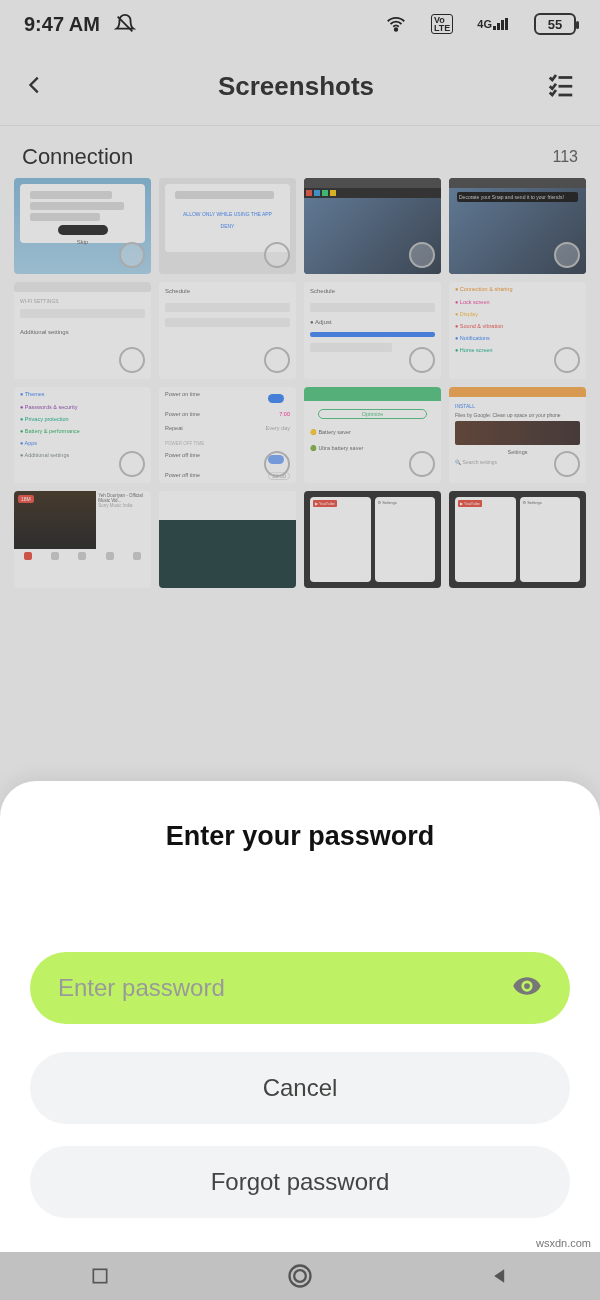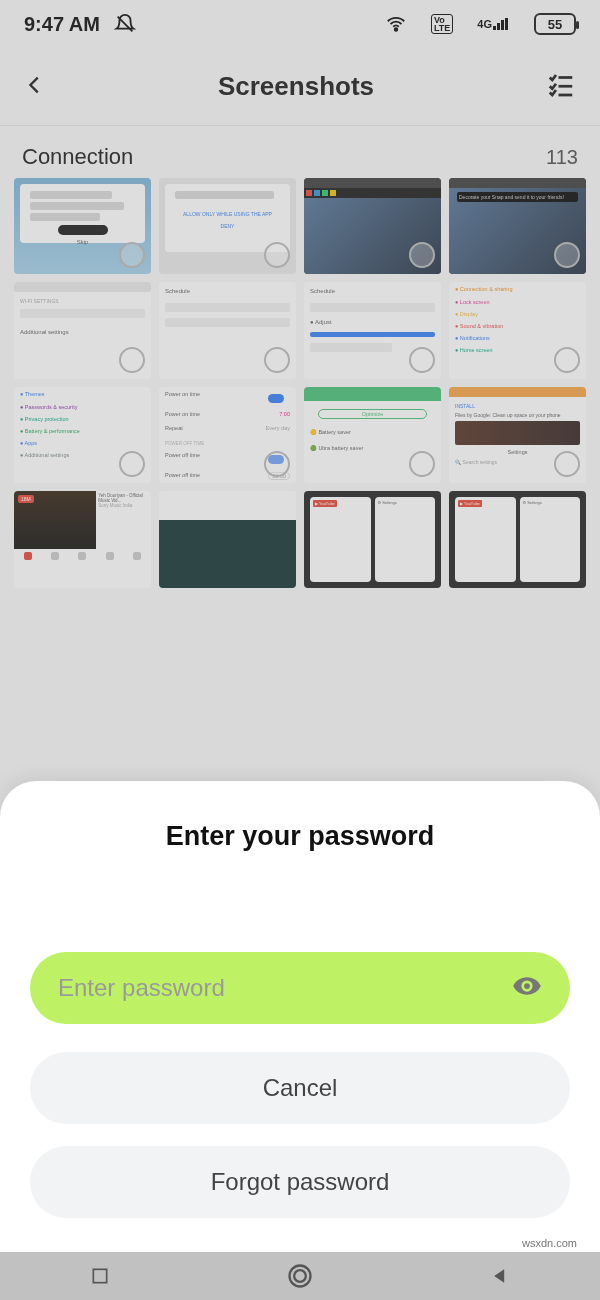--- a/index.html
+++ b/index.html
@@ -56,21 +56,21 @@
     border-bottom: 1px solid #e5e5e5;
     background: #f7f7f7;
   }
   .app-title { font-size: 26px; font-weight:700; color:#222; }
   
   .section-row {
     display:flex; justify-content:space-between; align-items:center;
     padding: 18px 22px 8px;
     font-size: 22px; font-weight:500; color:#222;
   }
-  .section-count { font-size:20px; color:#555; font-weight:400;}
+  .section-count { font-size:16px; color:#555; font-weight:400;}
   
   .grid {
     display:grid;
     grid-template-columns: repeat(4, 1fr);
     gap: 8px;
     padding: 0 14px;
   }
   .thumb {
     aspect-ratio: 135/95;
     background: #ededed;
@@ -139,21 +139,21 @@
   .sheet-btn:last-child { margin-bottom:0; }
 
   
   .navbar {
     position:absolute; left:0; right:0; bottom:0;
     height:48px; background:#c1c1c1;
     display:flex; align-items:center; justify-content:space-around;
   }
   .nav-btn { width:60px; display:flex; justify-content:center;}
   .watermark {
-    position:absolute; right:20px; bottom:50px;
+    position:absolute; right:6px; bottom:50px;
     font-size:11px; color:#777; background:rgba(255,255,255,0.6);
     padding:1px 3px;
   }
 </style>
 </head>
 <body>
 
 <div class="dim-layer">
 
   <div class="status-bar">

